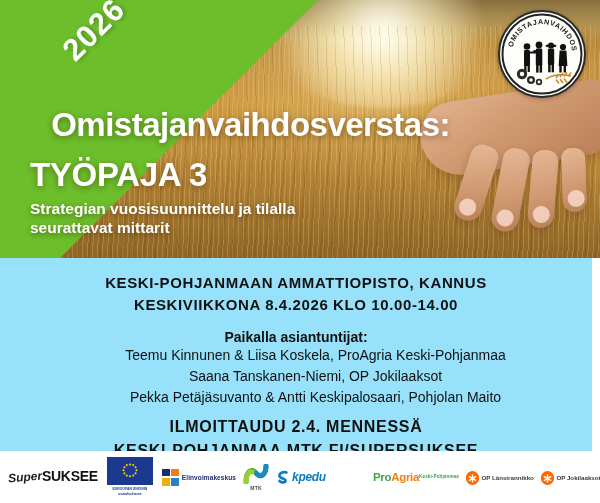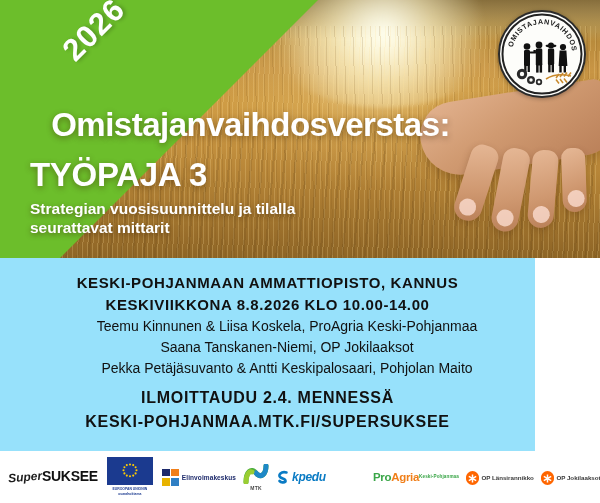--- a/index.html
+++ b/index.html
@@ -66,21 +66,21 @@
   
   .hero-text{position:absolute;left:30px;top:108px;right:150px;color:#fff;}
   .t1{font-size:33px;font-weight:700;line-height:1.03;letter-spacing:-.5px;
       text-shadow:0 2px 6px rgba(60,35,5,.45);text-align:right;}
   .t2{font-size:33px;font-weight:700;line-height:1.05;letter-spacing:-.3px;margin-top:16px;
       text-shadow:0 2px 6px rgba(60,35,5,.45);}
   .t3{font-size:15.5px;font-weight:600;line-height:1.24;margin-top:6px;
       text-shadow:0 2px 5px rgba(60,35,5,.5);}
 
   
-  .info{position:absolute;left:0;top:258px;width:535px;height:193px;background:#97e1fb;
+  .info{position:absolute;left:0;top:258px;width:592px;height:193px;background:#97e1fb;
         text-align:center;color:#111;}
   .venue{margin-top:14px;font-size:15px;font-weight:700;letter-spacing:.6px;line-height:1.45;}
   .experts-title{margin-top:13px;font-size:14px;font-weight:700;}
   .expert{font-size:14px;font-weight:400;line-height:1.5;margin-left:39px;}
   .signup{margin-top:7px;font-size:16px;font-weight:600;letter-spacing:.7px;line-height:1.5;}
 
   
   .footer{position:absolute;left:0;top:451px;width:600px;height:52px;background:#fff;
           display:flex;align-items:center;gap:7px;padding:0 6px;box-sizing:border-box;}
   .logo{display:flex;align-items:center;flex:0 0 auto;}
@@ -208,22 +208,23 @@
       <div class="t3">
         <div>Strategian vuosisuunnittelu ja tilalla</div>
         <div>seurattavat mittarit</div>
       </div>
     </div>
   </div>
 
   <div class="info">
     <div class="venue">
       <div>KESKI-POHJANMAAN AMMATTIOPISTO, KANNUS</div>
-      <div>KESKIVIIKKONA 8.8.2026 KLO 10.00-14.00</div>
-    </div>
+      <div>KESKIVIIKKONA 8.4.2026 KLO 10.00-14.00</div>
+    </div>
+    <div class="experts-title">Paikalla asiantuntijat:</div>
     <div>
       <div class="expert">Teemu Kinnunen &amp; Liisa Koskela, ProAgria Keski-Pohjanmaa</div>
       <div class="expert">Saana Tanskanen-Niemi, OP Jokilaaksot</div>
       <div class="expert">Pekka Petäjäsuvanto &amp; Antti Keskipalosaari, Pohjolan Maito</div>
     </div>
     <div class="signup">
       <div>ILMOITTAUDU 2.4. MENNESSÄ</div>
       <div>KESKI-POHJANMAA.MTK.FI/SUPERSUKSEE</div>
     </div>
   </div>

